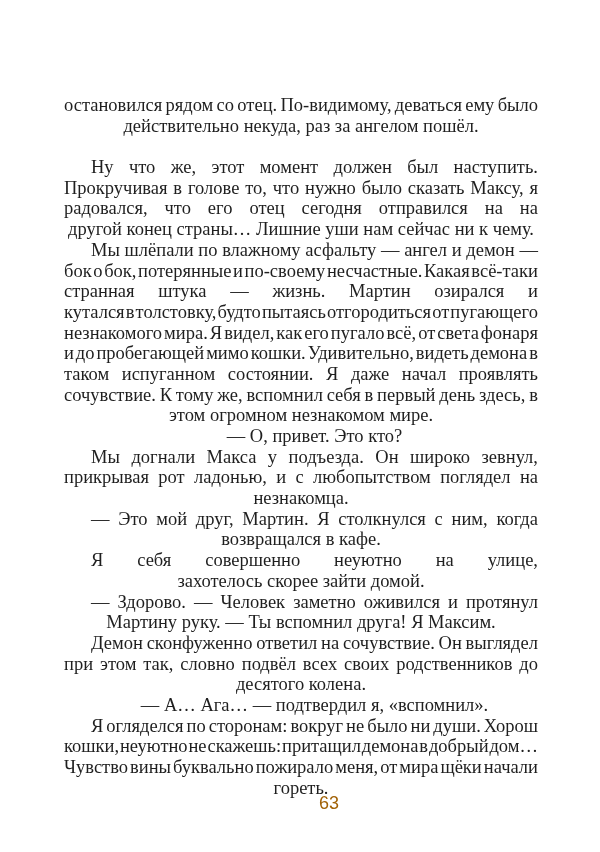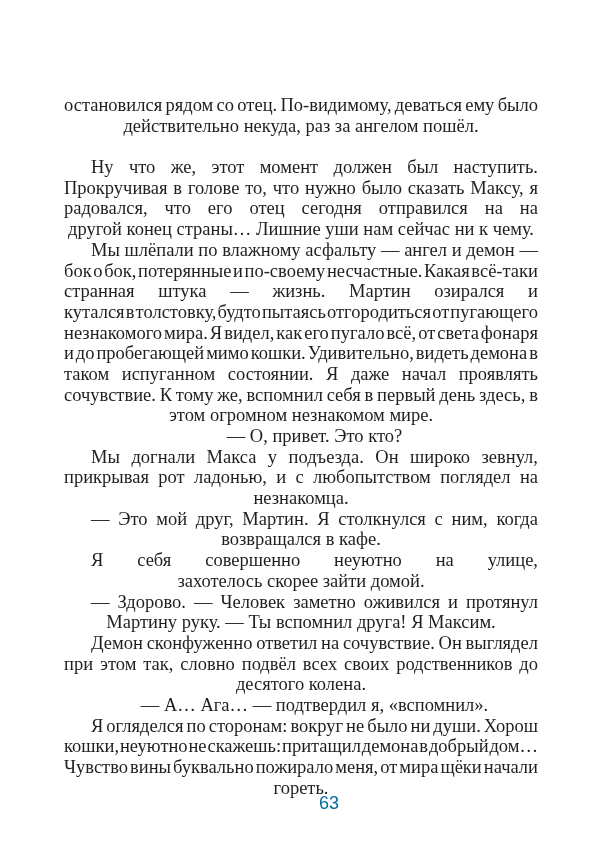--- a/index.html
+++ b/index.html
@@ -35,21 +35,21 @@
   .line.last { text-align: center; white-space: nowrap; }
   .line.indent { padding-left: 27px; }
   .footer {
     position: absolute;
     top: 781px;
     left: 0;
     width: 600px;
     text-align: center;
     font-family: "Liberation Sans", "DejaVu Sans", sans-serif;
     font-size: 18px;
-    color: #0369a1;
+    color: #a16207;
   }
   .page-number { position: relative; left: 29px; }
 </style>
 </head>
 <body>
 
 <div class="page">
   <div class="text-block">
       <div class="paragraph">
         <div class="line fill">

